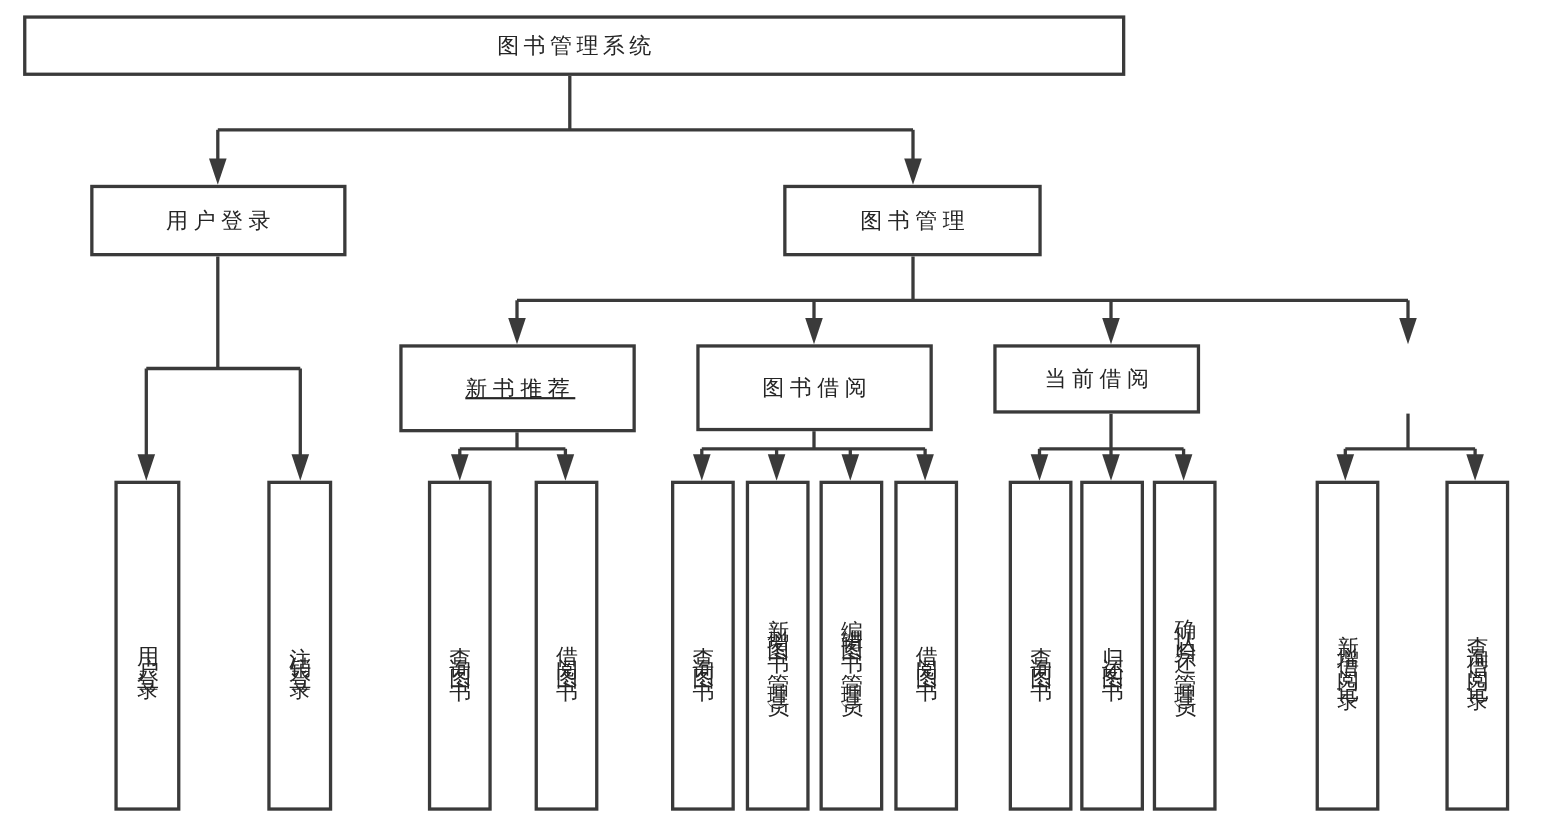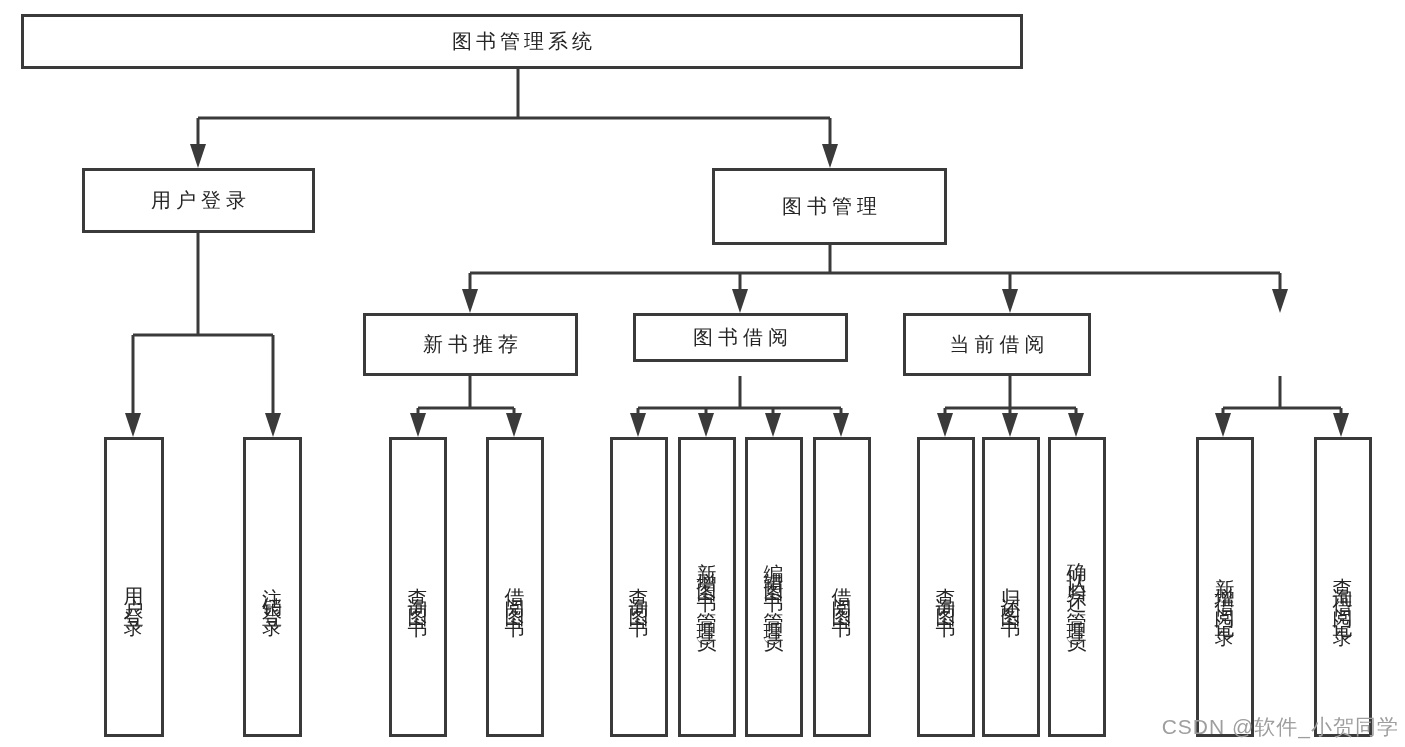--- a/index.html
+++ b/index.html
@@ -138,39 +138,38 @@
       <path d="M1223 408 V415" fill="none"></path>
       <polygon points="1215,413 1231,413 1223,437" stroke="none"></polygon>
       <path d="M1341 408 V415" fill="none"></path>
       <polygon points="1333,413 1349,413 1341,437" stroke="none"></polygon>
     </g>
   </svg>
 
   <div class="node hbox root-box" style="left:21px; top:14px; width:1002px; height:55px;">图书管理系统</div>
 
   <div class="node hbox" style="left:82px; top:168px; width:233px; height:65px;">用户登录</div>
-  <div class="node hbox" style="left:712px; top:168px; width:235px; height:77px;">图书管理</div>
+  <div class="node hbox" style="left:712px; top:168px; width:235px; height:65px;">图书管理</div>
 
-  <div class="node hbox" style="left:363px; top:313px; width:215px; height:63px;">新书推荐</div>
-  <div class="node hbox" style="left:633px; top:313px; width:215px; height:49px;">图书借阅</div>
+  <div class="node hbox" style="left:363px; top:313px; width:215px; height:80px;text-decoration:underline;">新书推荐</div>
+  <div class="node hbox" style="left:633px; top:313px; width:215px; height:79px;">图书借阅</div>
   <div class="node hbox" style="left:903px; top:313px; width:188px; height:63px;">当前借阅</div>
 
   <div class="node vbox" style="left:104px; top:437px; width:60px; height:300px;">用户登录</div>
   <div class="node vbox" style="left:243px; top:437px; width:59px; height:300px;">注销登录</div>
 
   <div class="node vbox" style="left:389px; top:437px; width:58px; height:300px;">查询图书</div>
   <div class="node vbox" style="left:486px; top:437px; width:58px; height:300px;">借阅图书</div>
 
   <div class="node vbox" style="left:610px; top:437px; width:58px; height:300px;">查询图书</div>
   <div class="node vbox" style="left:678px; top:437px; width:58px; height:300px;">新增图书（管理员）</div>
   <div class="node vbox" style="left:745px; top:437px; width:58px; height:300px;">编辑图书（管理员）</div>
   <div class="node vbox" style="left:813px; top:437px; width:58px; height:300px;">借阅图书</div>
 
   <div class="node vbox" style="left:917px; top:437px; width:58px; height:300px;">查询图书</div>
   <div class="node vbox" style="left:982px; top:437px; width:58px; height:300px;">归还图书</div>
   <div class="node vbox" style="left:1048px; top:437px; width:58px; height:300px;">确认归还（管理员）</div>
 
   <div class="node vbox" style="left:1196px; top:437px; width:58px; height:300px;">新增借阅记录</div>
   <div class="node vbox" style="left:1314px; top:437px; width:58px; height:300px;">查询借阅记录</div>
 
-  <div class="watermark">CSDN @软件_小贺同学</div>
 
 </div>
 
 </body></html>

